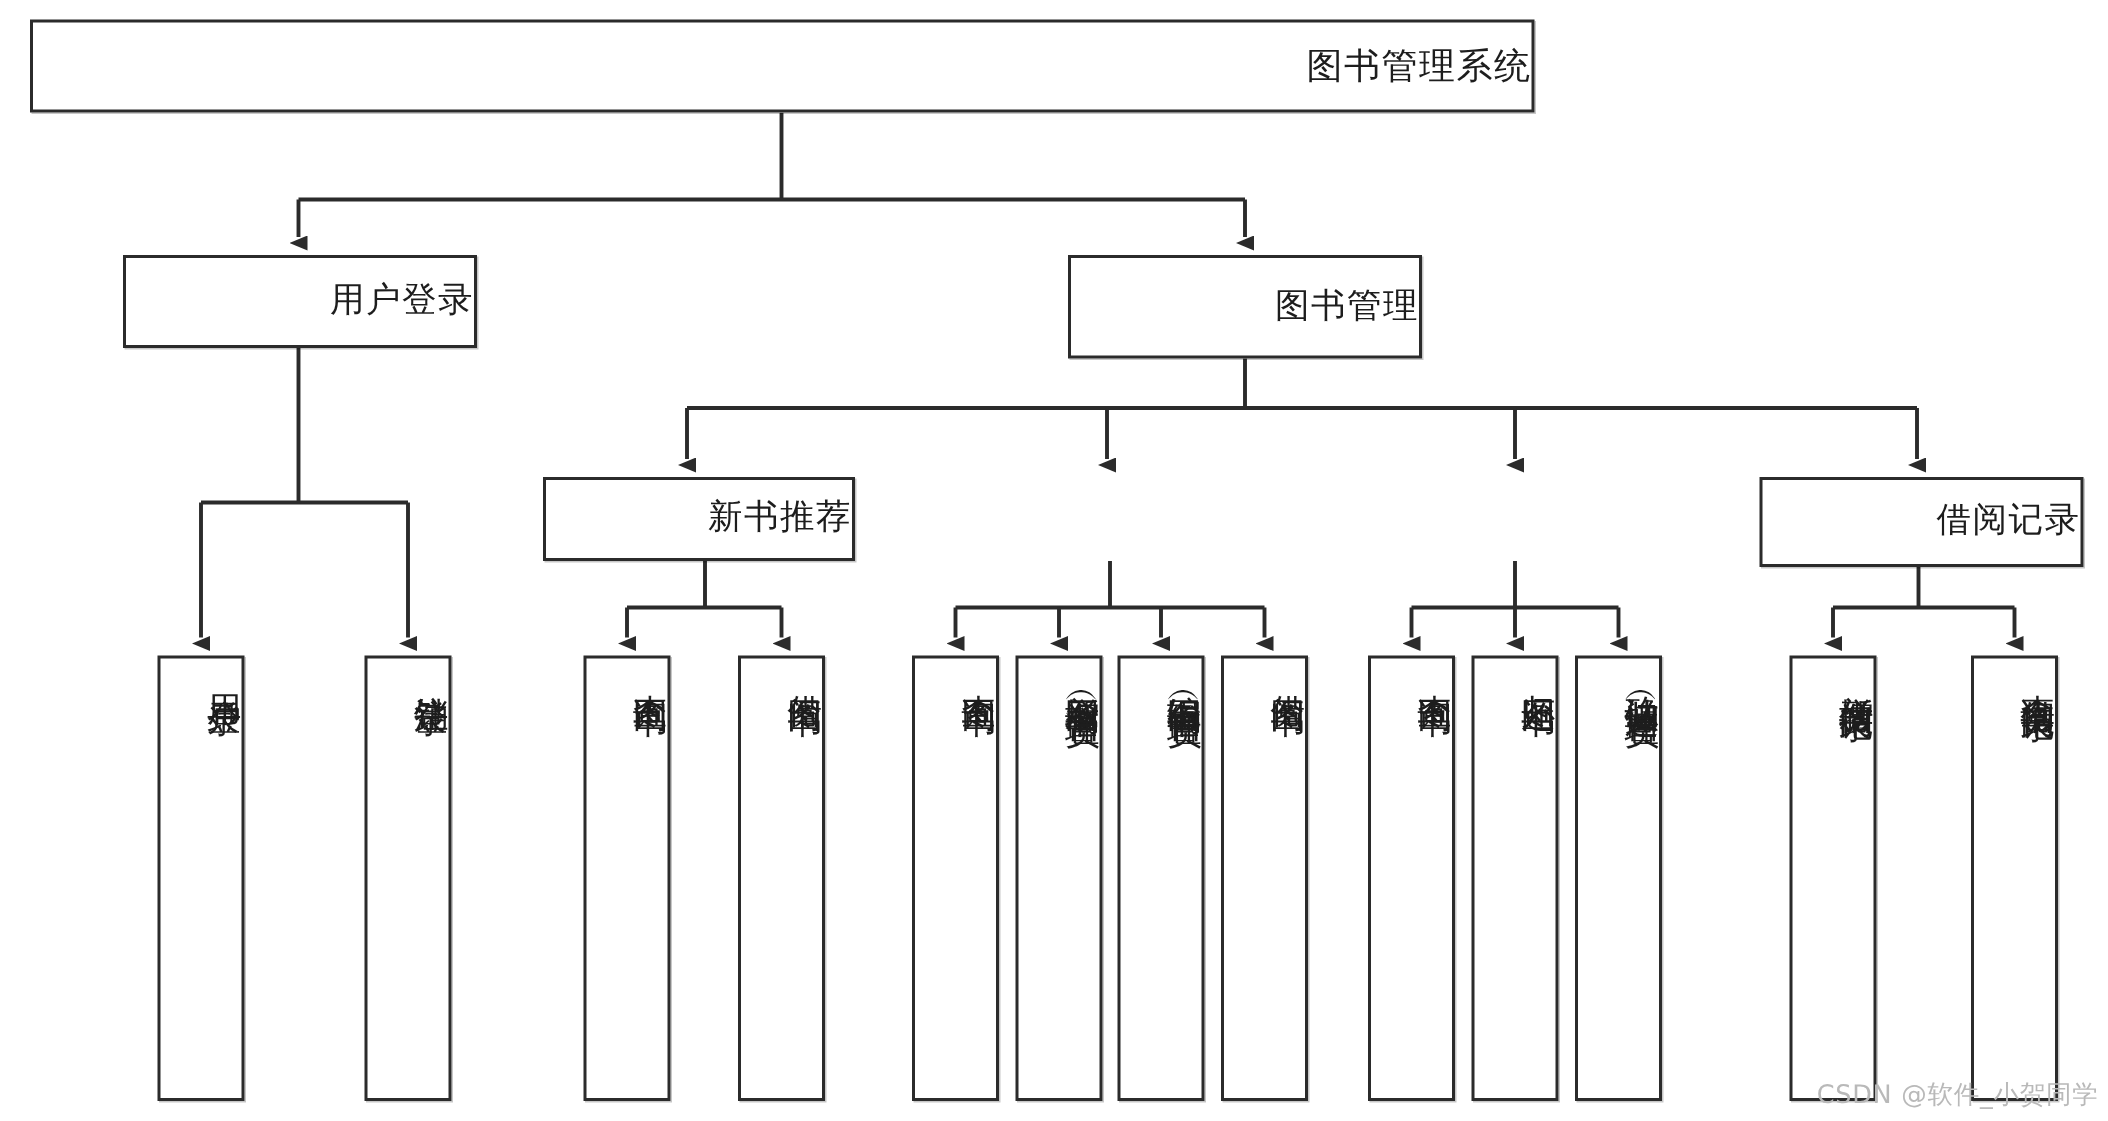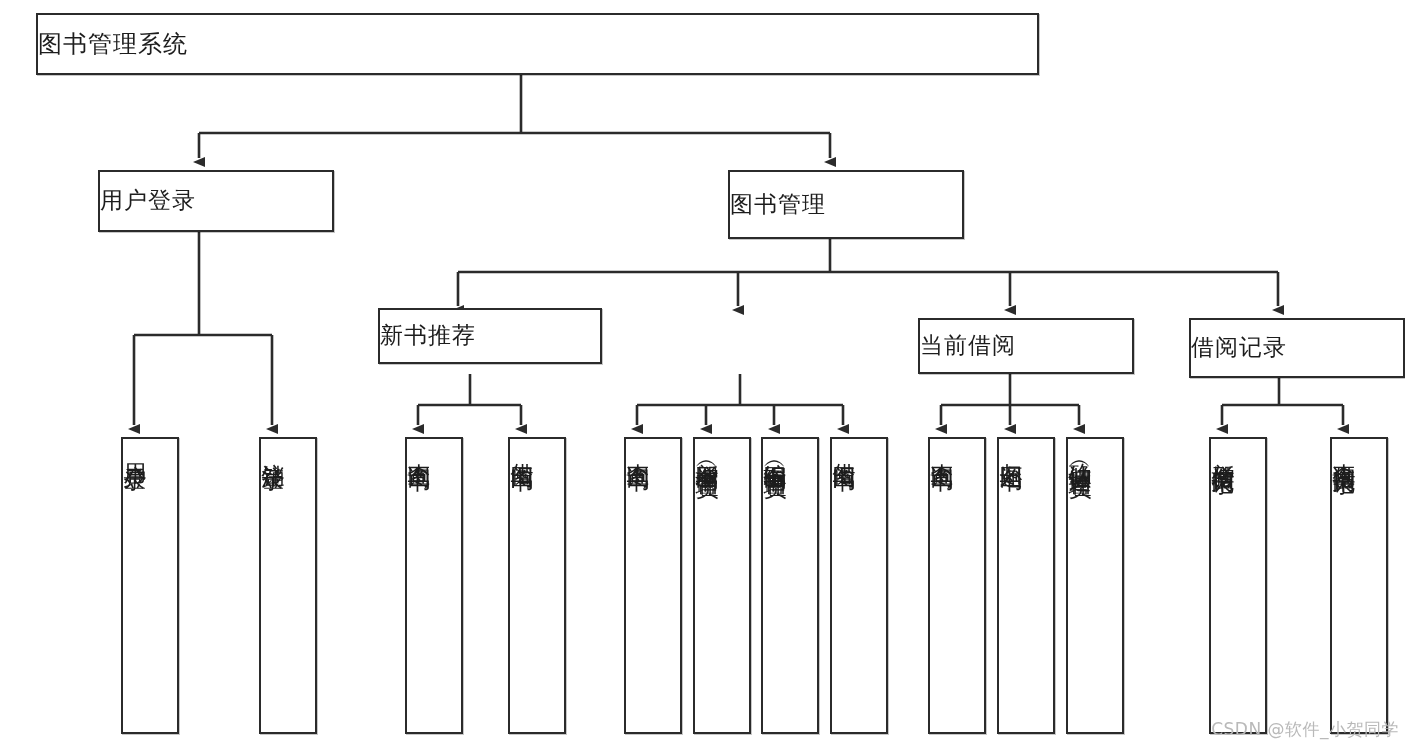--- a/index.html
+++ b/index.html
@@ -25,24 +25,23 @@
     height: 747px;
     pointer-events: none;
   }
   .node {
     position: absolute;
     box-sizing: border-box;
     background: #ffffff;
     border: 2px solid #2b2b2b;
     display: flex;
     align-items: center;
-    justify-content: flex-start;
+    justify-content: flex-end;
     color: #1d1d1d;
     box-shadow: 1px 1px 0 rgba(0,0,0,0.22);
-    margin-left: 16px;
   }
   .node .node-label {
     display: block;
     text-align: center;
     line-height: 1.18;
     letter-spacing: 1px;
   }
   .node.horizontal .node-label {
     font-size: 23px;
     white-space: nowrap;
@@ -131,25 +130,22 @@
     <span class="node-label">图书管理系统</span>
   </div>
 
   <div class="node horizontal" style="left:82px; top:170px; width:236px; height:62px;">
     <span class="node-label">用户登录</span>
   </div>
   <div class="node horizontal" style="left:712px; top:170px; width:236px; height:69px;">
     <span class="node-label">图书管理</span>
   </div>
 
-  <div class="node horizontal" style="left:362px; top:308px; width:224px; height:56px;">
+  <div class="node horizontal" style="left:362px; top:318px; width:208px; height:56px;">
     <span class="node-label">新书推荐</span>
-  </div>
-  <div class="node horizontal" style="left:902px; top:318px; width:216px; height:56px;">
-    <span class="node-label">当前借阅</span>
   </div>
   <div class="node horizontal" style="left:1173px; top:318px; width:216px; height:60px;">
     <span class="node-label">借阅记录</span>
   </div>
 
   <div class="node vertical" style="left:105px; top:437px; width:58px; height:297px;">
     <span class="node-label">用户登录</span>
   </div>
   <div class="node vertical" style="left:243px; top:437px; width:58px; height:297px;">
     <span class="node-label">注销登录</span>

